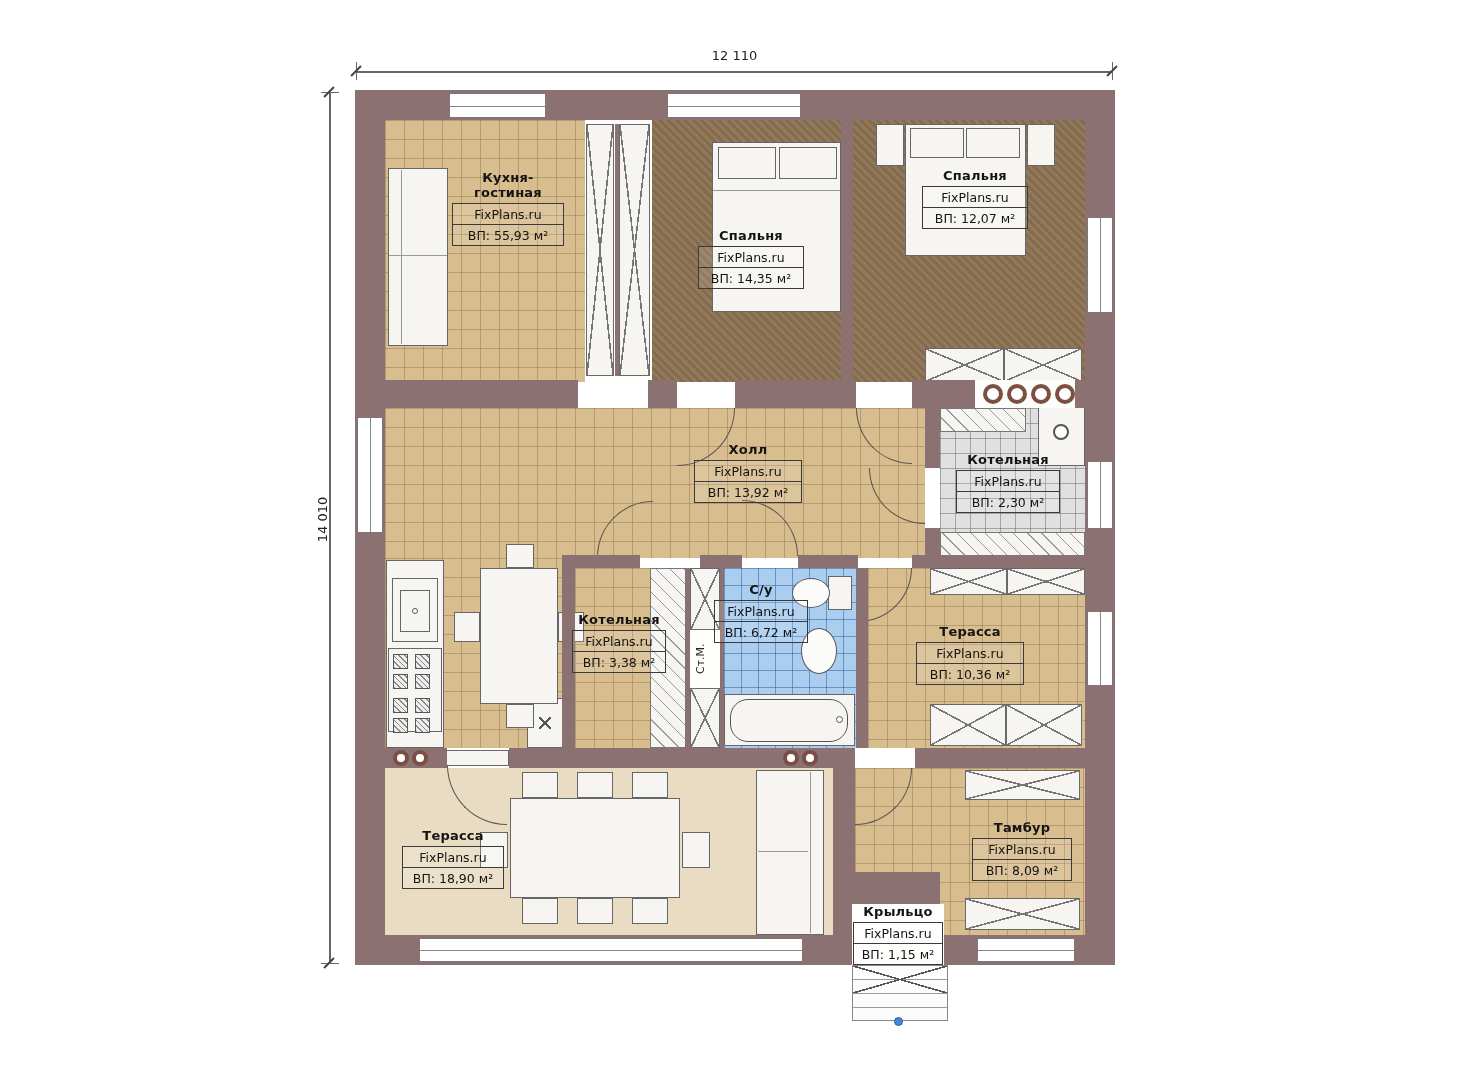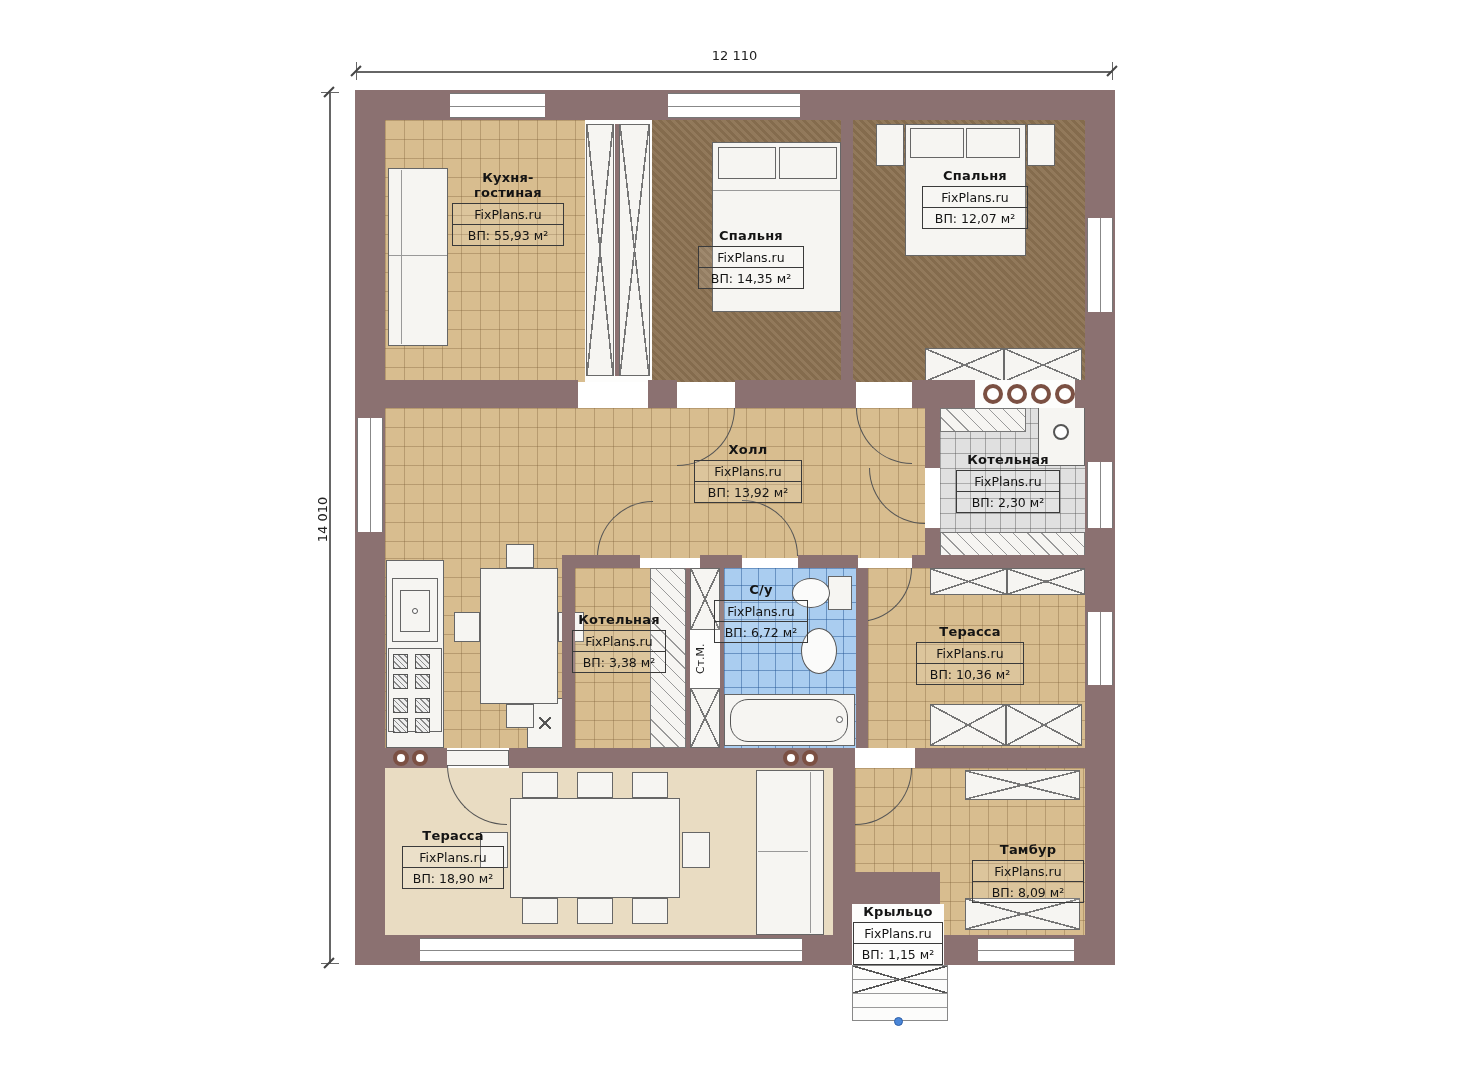--- a/index.html
+++ b/index.html
@@ -291,21 +291,21 @@
     <div class="lrow">ВП: 10,36 м²</div>
       </div>
   </div>
   <div class="room-label" style="left:402px;top:828px;width:102px;">
     <div class="rname">Терасса</div>
     <div class="lbox">
         <div class="lrow">FixPlans.ru</div>
     <div class="lrow">ВП: 18,90 м²</div>
       </div>
   </div>
-  <div class="room-label" style="left:972px;top:842px;width:112px;">
+  <div class="room-label" style="left:972px;top:820px;width:100px;">
     <div class="rname">Тамбур</div>
     <div class="lbox">
         <div class="lrow">FixPlans.ru</div>
     <div class="lrow">ВП: 8,09 м²</div>
       </div>
   </div>
   <div class="room-label" style="left:853px;top:904px;width:90px;">
     <div class="rname">Крыльцо</div>
     <div class="lbox">
         <div class="lrow">FixPlans.ru</div>

